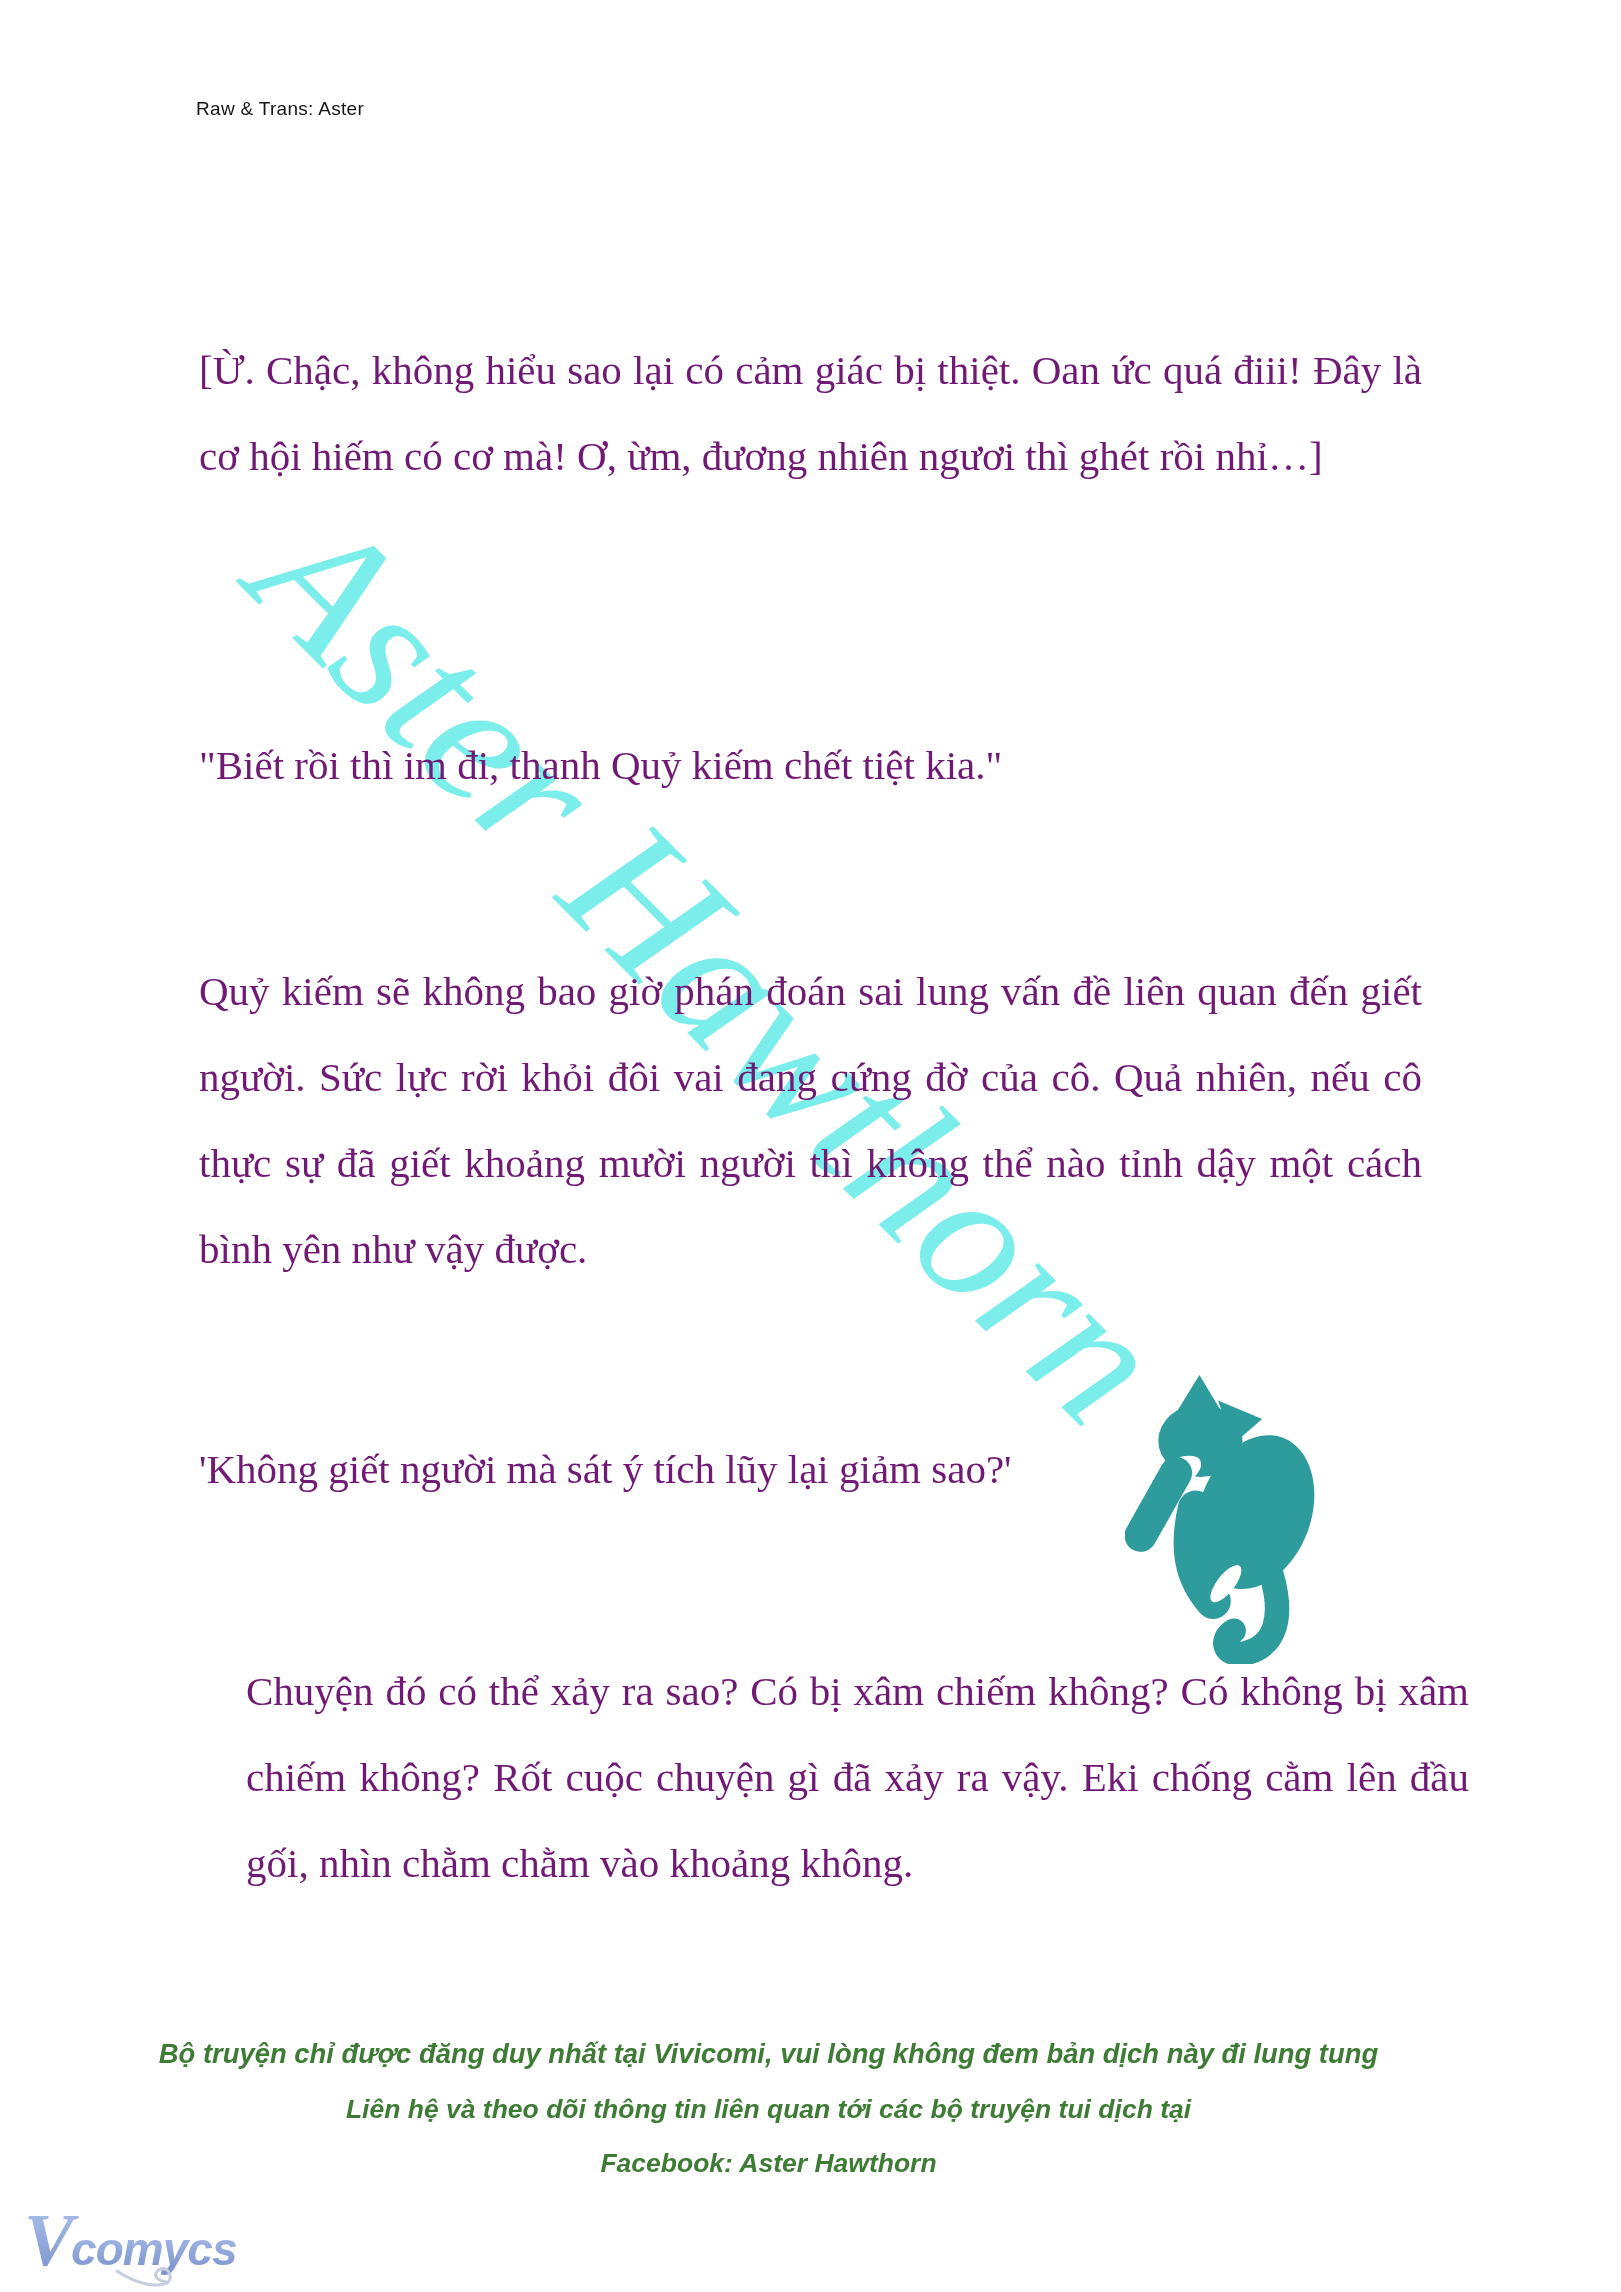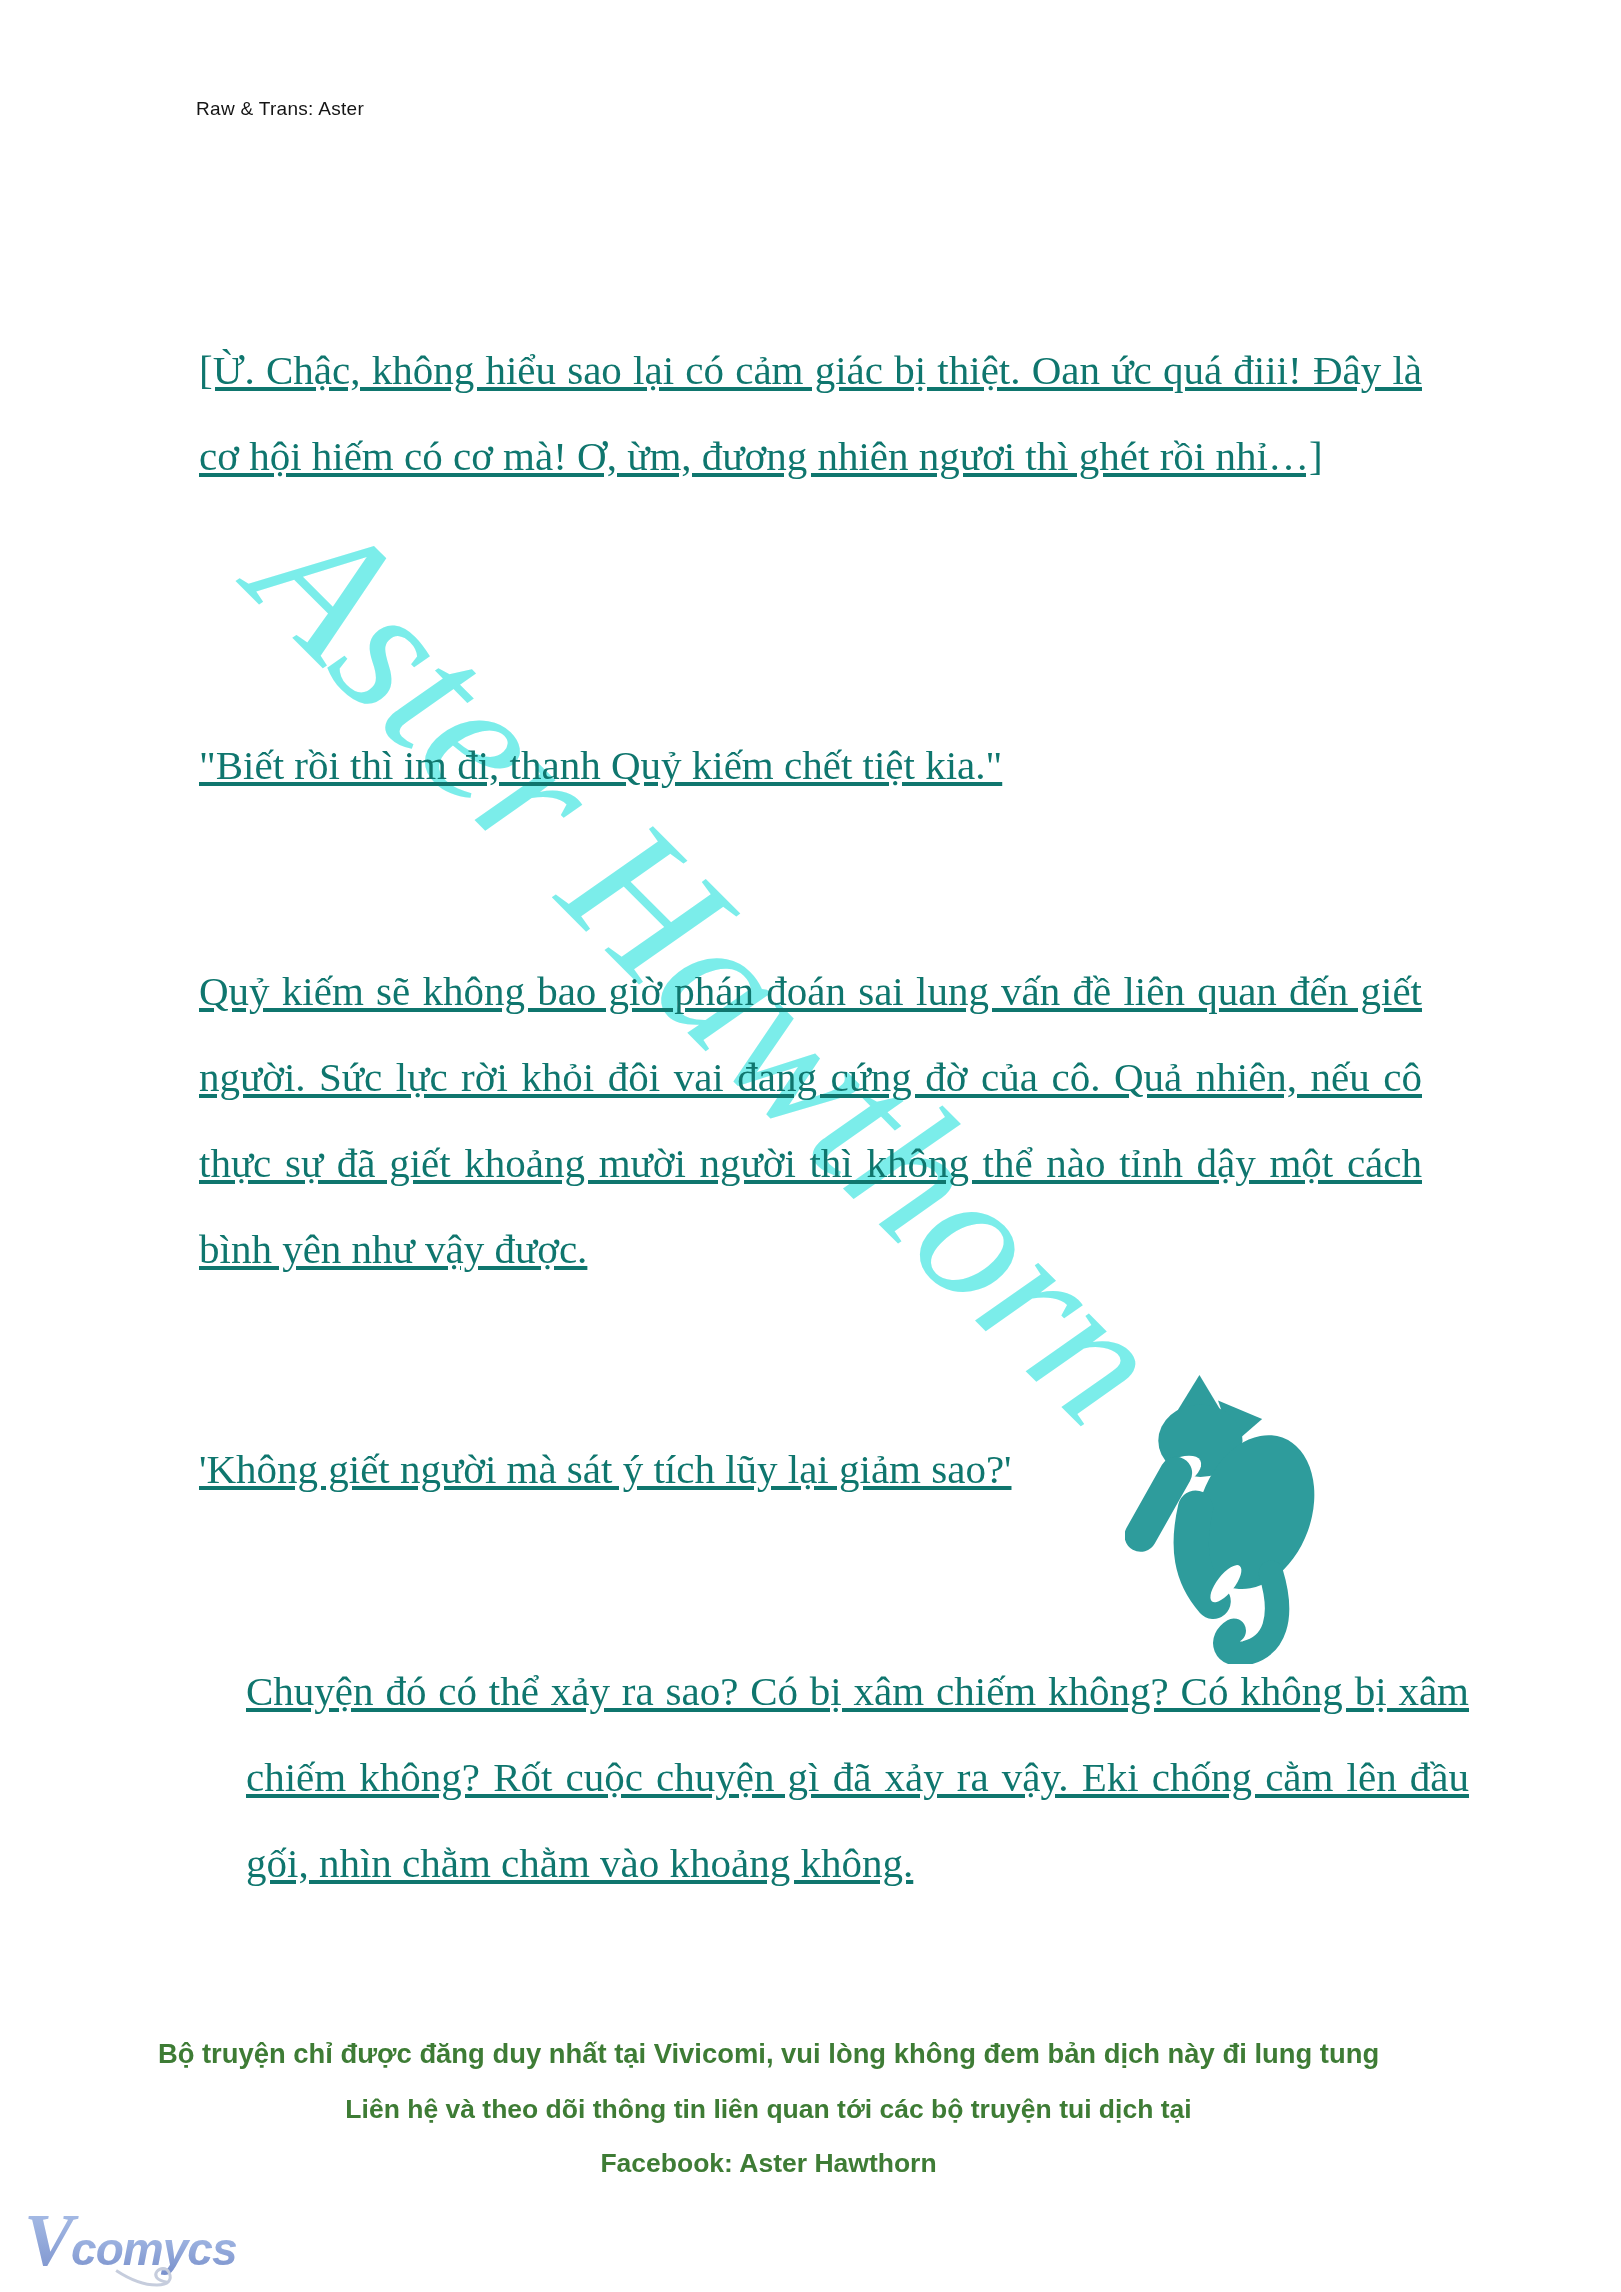--- a/index.html
+++ b/index.html
@@ -21,35 +21,35 @@
     position:absolute;left:353px;top:478px;z-index:1;
     transform:rotate(45deg);transform-origin:0 0;
     font-family:"Liberation Serif", serif;font-style:italic;
     font-size:186px;color:#7BEDEA;white-space:nowrap;line-height:1;
     user-select:none;
   }
 
   
   .para{
     position:absolute;left:199px;width:1223px;z-index:2;
-    font-size:41px;line-height:86px;color:#0f766e;text-align:justify;text-decoration:underline;
+    font-size:41px;line-height:86px;color:#701a75;text-align:justify;
   }
   #p1{top:286px;}
   #p2{top:681px;text-align:left;}
   #p3{top:907px;}
   #p4{top:1385px;text-align:left;}
   #p5{top:1607px;margin-left:47px;}
 
   
   .cat{position:absolute;left:1125px;top:1375px;width:191px;height:289px;z-index:1;}
 
   
   .footer-line{
     position:absolute;left:0;width:1537px;text-align:center;z-index:3;
-    font-family:"Liberation Sans", sans-serif;font-weight:bold;
+    font-family:"Liberation Sans", sans-serif;font-weight:bold;font-style:italic;
     color:#3E7C35;
   }
   #f1{top:2038px;font-size:27.4px;}
   #f2{top:2094px;font-size:26.5px;}
   #f3{top:2148px;font-size:26.5px;}
 
   
   .logo{position:absolute;left:21.6px;top:2200px;z-index:3;}
 </style>
 </head>

